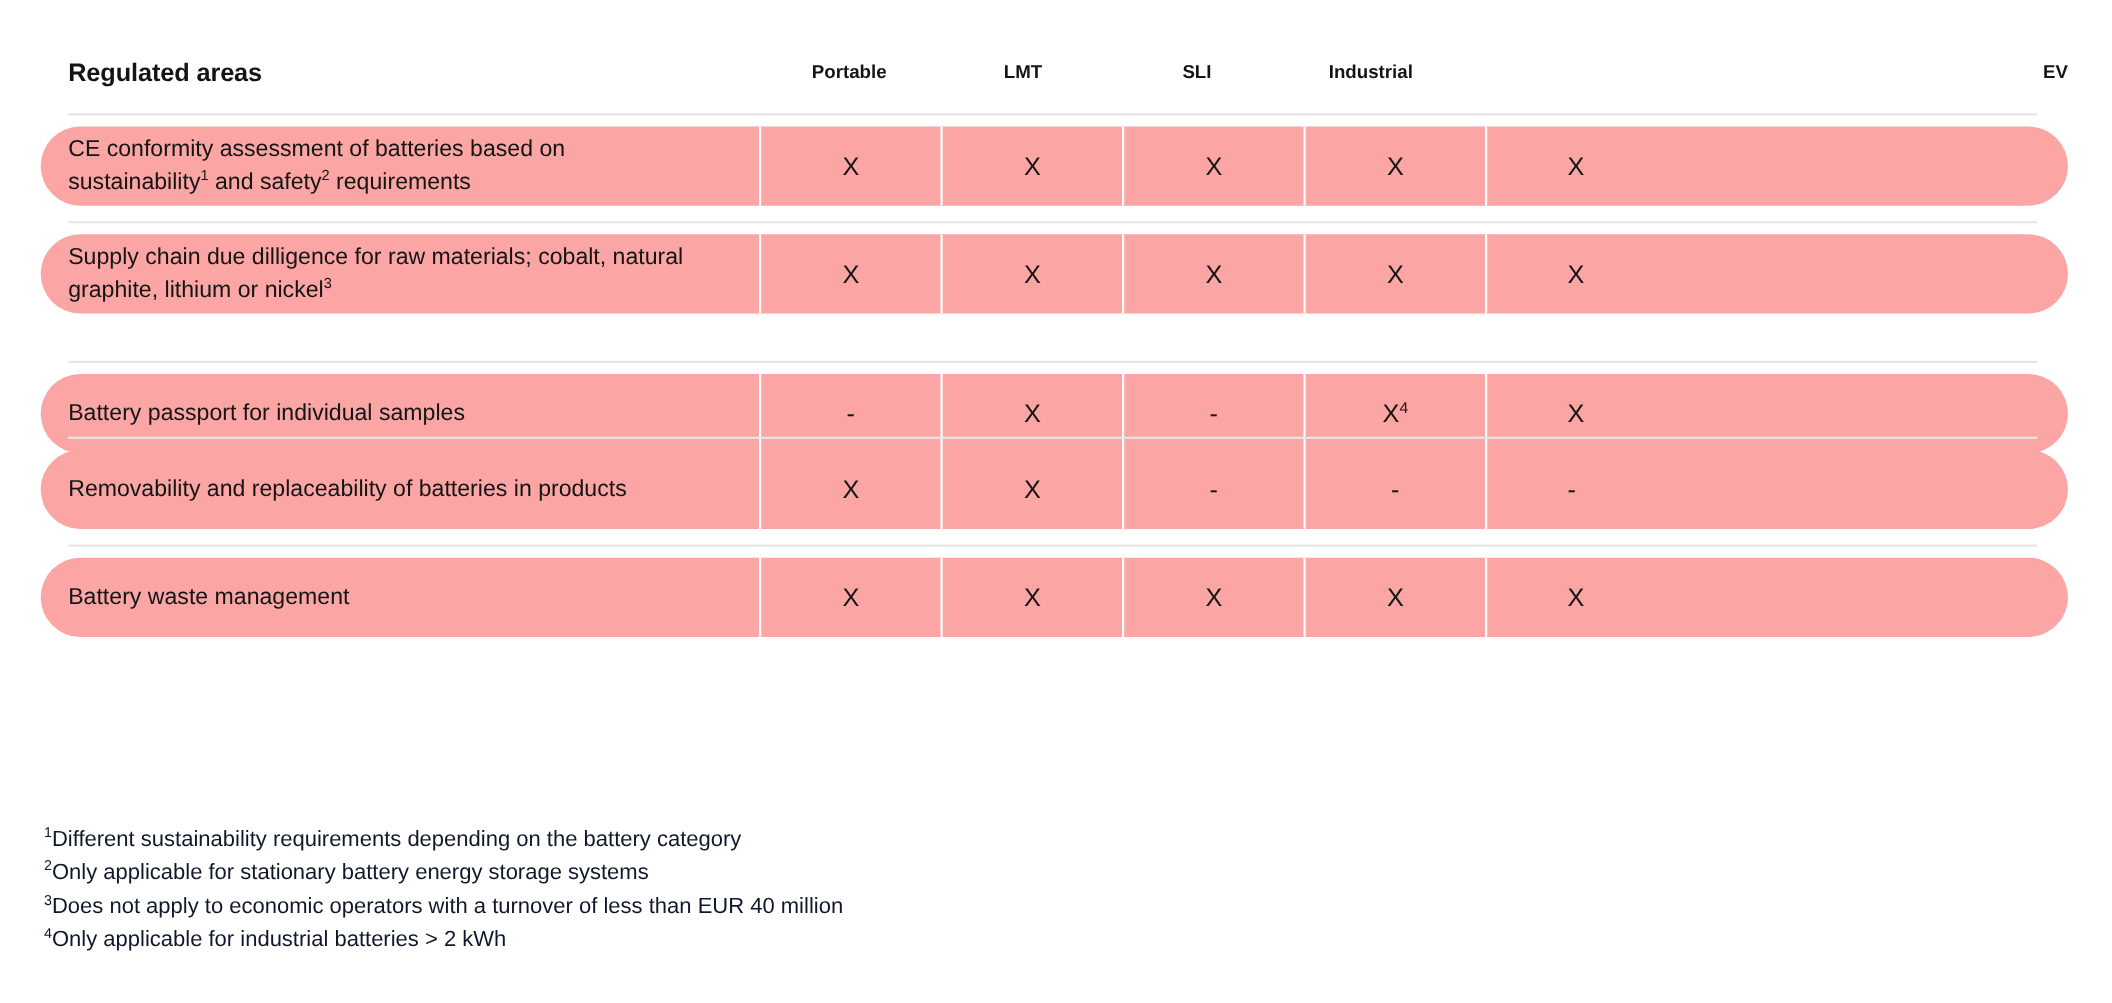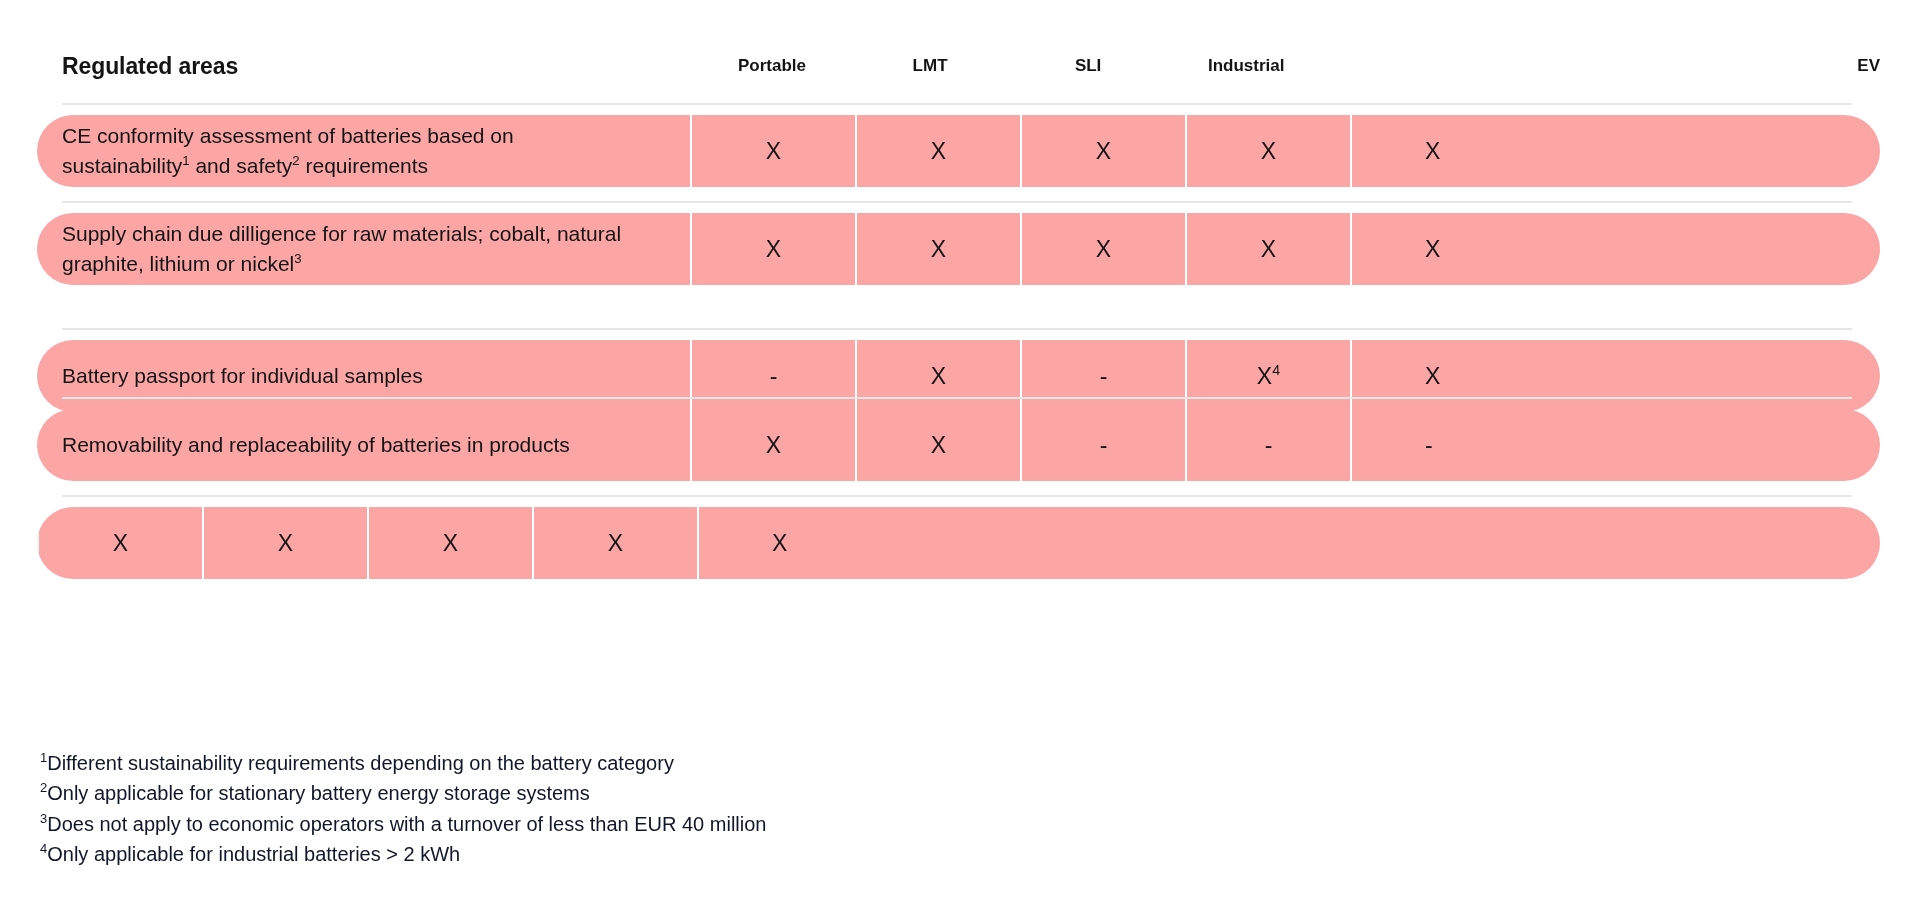--- a/index.html
+++ b/index.html
@@ -258,20 +258,21 @@
             </div>
             <div class="bar-cell wide">
               <span class="mark">-</span>
             </div>
           </div>
         </div>
       </div>
       <div style="position: absolute; left: 0px; top: 392px; width: 1920px; height: 98px;">
         <div class="divider" style="top: 0px;"></div>
         <div class="bar" style="top: 12px; height: 72px;">
+          <div class="bar-label">Battery waste management</div>
           <div class="bar-cells">
             <div class="bar-cell">
               <span class="mark">X</span>
             </div>
             <div class="bar-cell">
               <span class="mark">X</span>
             </div>
             <div class="bar-cell">
               <span class="mark">X</span>
             </div>

